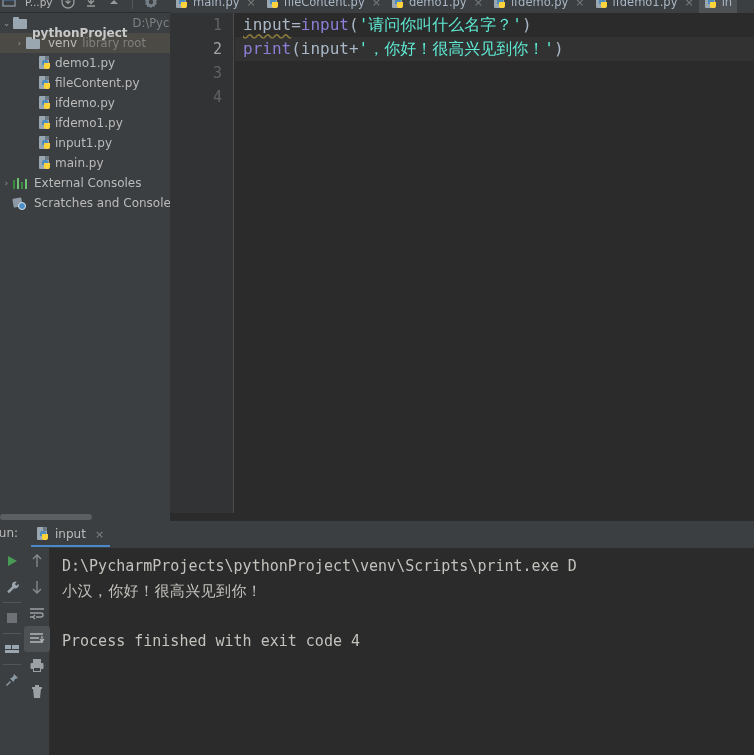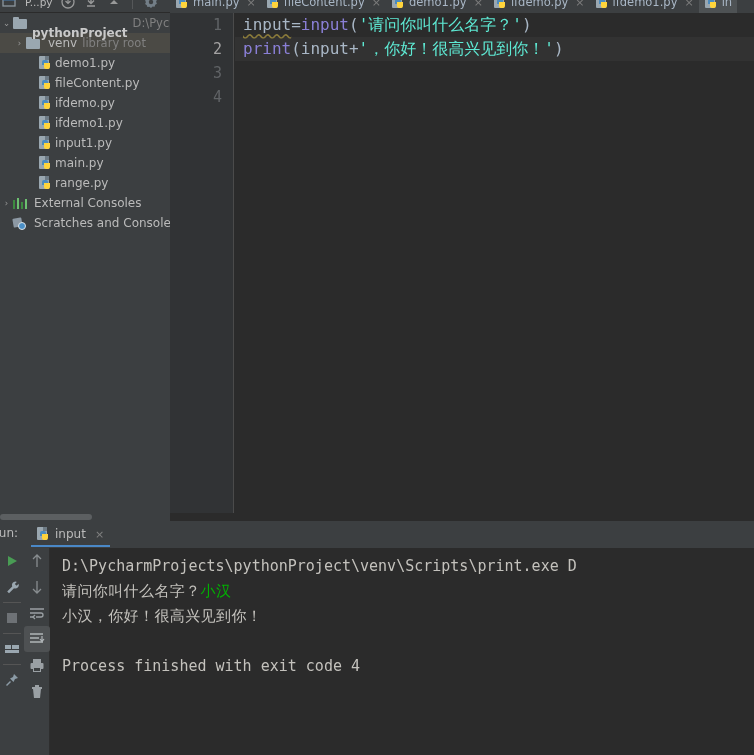--- a/index.html
+++ b/index.html
@@ -343,32 +343,20 @@
           <span class="arrow"></span>
           <span class="pyicon">
             <span class="doc"></span>
             <span class="fold"></span>
             <span class="sn1"></span>
             <span class="sn2"></span>
           </span>
           <span class="rowlabel">main.py</span>
         </div>
         <div class="row">
-          <span class="spacer13"></span>
-          <span class="spacer13"></span>
-          <span class="arrow"></span>
-          <span class="pyicon">
-            <span class="doc"></span>
-            <span class="fold"></span>
-            <span class="sn1"></span>
-            <span class="sn2"></span>
-          </span>
-          <span class="rowlabel">range.py</span>
-        </div>
-        <div class="row">
           <span class="arrow">›</span>
           <span class="libicon">
             <b></b>
             <b></b>
             <b></b>
             <b></b>
           </span>
           <span class="rowlabel">External Consoles</span>
         </div>
         <div class="row">
@@ -487,20 +475,19 @@
         <svg width="14" height="15" viewBox="0 0 14 15">
           <rect x="2" y="3" width="10" height="2" fill="#9aa0a4"></rect>
           <rect x="5" y="1" width="4" height="2" fill="#9aa0a4"></rect>
           <path d="M3 5 h8 l-1 9 h-6 Z" fill="#9aa0a4"></path>
         </svg>
       </div>
     </div>
 
     <div class="console" id="console">
         <div class="cout">D:\PycharmProjects\pythonProject\venv\Scripts\print.exe D</div>
-        <div class="cout zh"><span>请问你叫什么名字？</span><span class="uin">小汉</span></div>
         <div class="cout zh">小汉，你好！很高兴见到你！</div>
         <div class="cout">&nbsp;</div>
         <div class="cout">Process finished with exit code 4</div>
       </div>
   </div>
 
 </div>
 
 </body></html>

